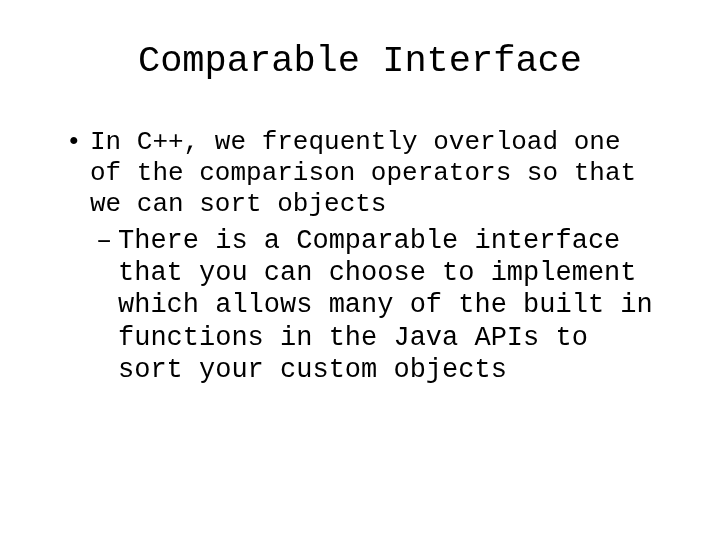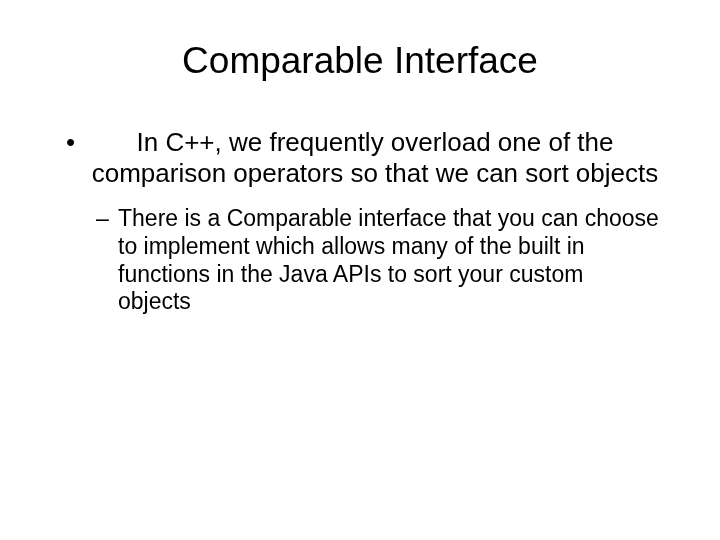--- a/index.html
+++ b/index.html
@@ -12,50 +12,50 @@
       height: 540px;
       background: #ffffff;
       font-family: Arial, Helvetica, sans-serif;
       color: #000000;
       overflow: hidden;
     }
     .slide {
       width: 100%;
       height: 100%;
       padding: 30px 60px;
+      font-family: Liberation Mono, monospace;
     }
     .title {
       font-size: 37px;
       font-weight: normal;
       text-align: center;
       margin-top: 10px;
       margin-bottom: 45px;
     }
     .bullet-list {
       list-style: none;
       padding-left: 0;
     }
     .bullet-item {
       font-size: 26px;
       line-height: 1.2;
       margin-bottom: 2px;
       padding-left: 30px;
       position: relative;
-      text-align: center;
     }
     .bullet-item::before {
       content: "•";
       position: absolute;
       left: 6px;
       top: 0;
     }
     .sub-bullet-item {
-      font-size: 23px;
+      font-size: 27px;
       line-height: 1.2;
-      margin-top: 16px;
+      margin-top: 4px;
       padding-left: 58px;
       position: relative;
     }
     .sub-bullet-item::before {
       content: "–";
       position: absolute;
       left: 36px;
       top: 0;
     }
   </style>

